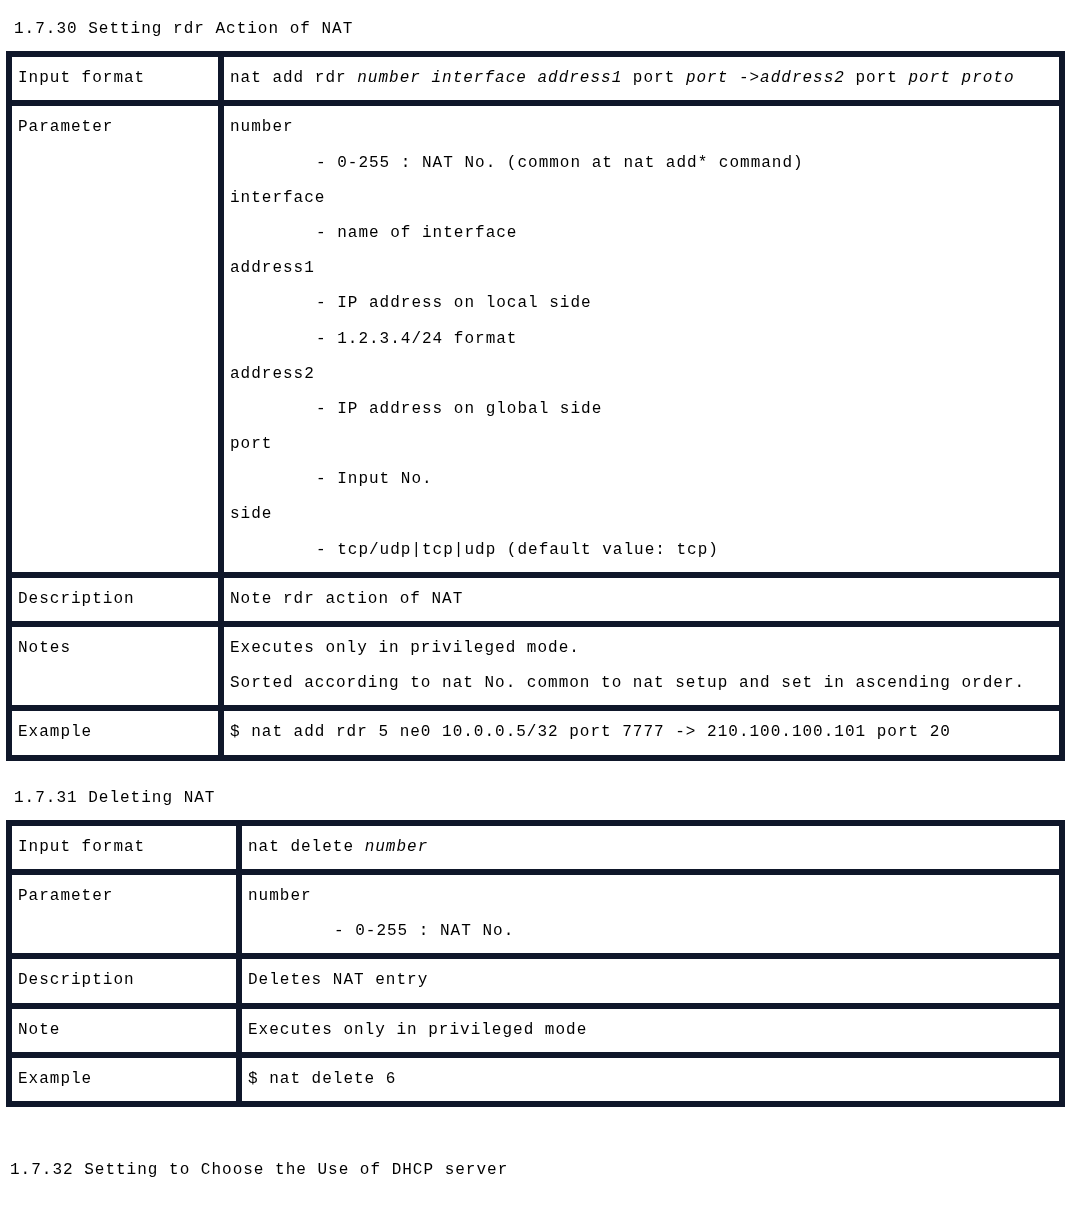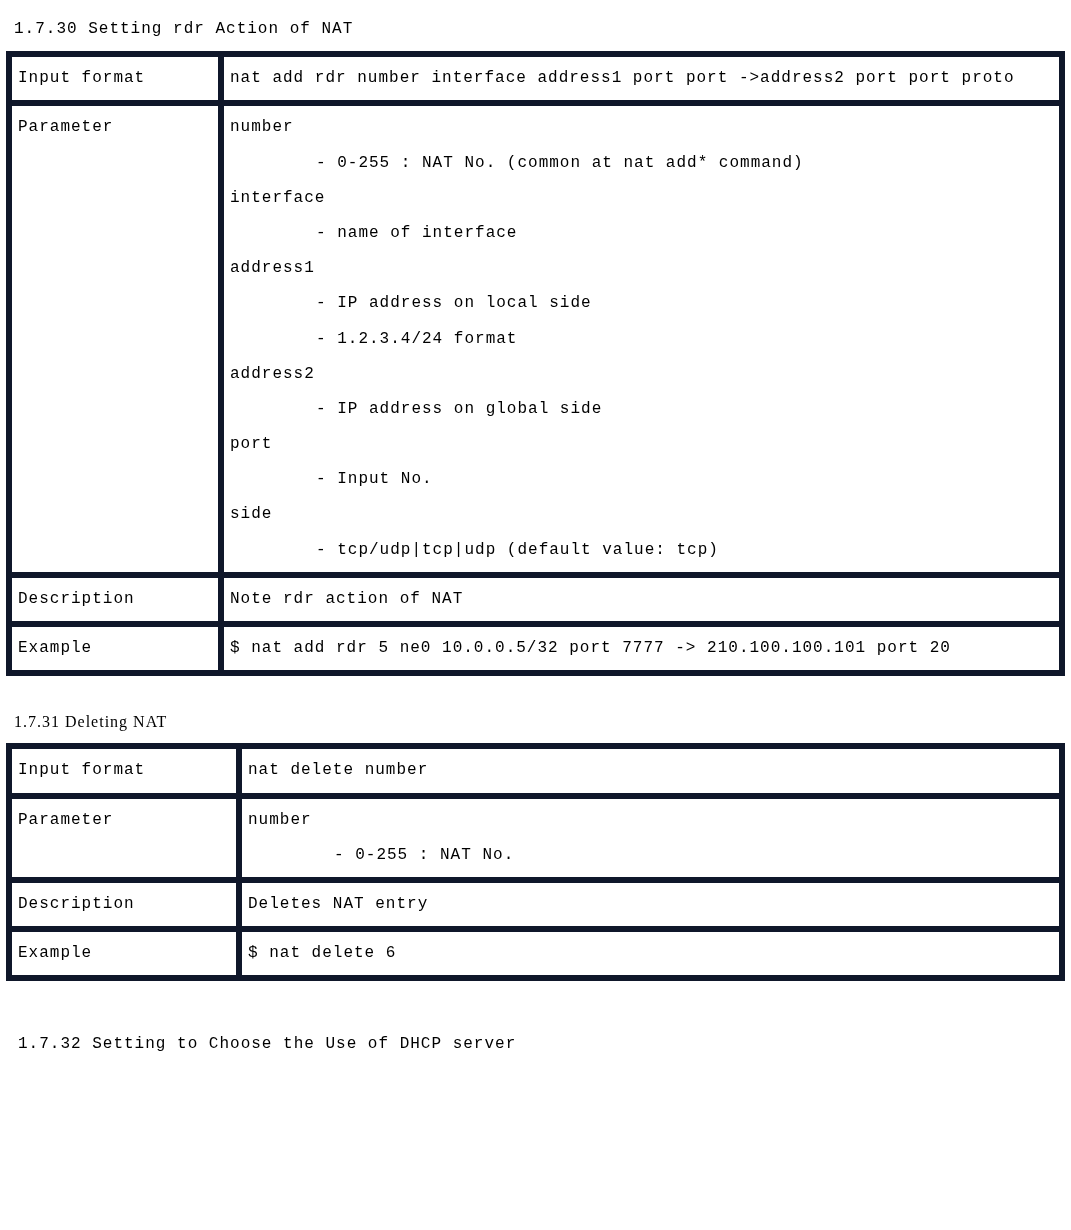--- a/index.html
+++ b/index.html
@@ -10,39 +10,39 @@
     margin: 0;
     padding: 12px 6px 40px 6px;
     line-height: 2.2;
     width: 1071px;
     box-sizing: border-box;
   }
   .section-heading {
     margin: 0 0 4px 8px;
     letter-spacing: 1px;
   }
-  .section-heading.second { margin-top: 28px; font-family: Liberation Serif, serif; }
-  .section-heading.third { margin-top: 46px; margin-left: 12px; }
+  .section-heading.second { margin-top: 20px; }
+  .section-heading.third { margin-top: 46px; margin-left: 4px; }
   table {
     border-collapse: collapse;
     width: 100%;
     table-layout: fixed;
   }
   table.t1 col.left { width: 212px; }
   table.t2 col.left { width: 230px; }
   td {
     border: 6px solid #0f172a;
     vertical-align: top;
     padding: 4px 6px 4px 6px;
     letter-spacing: 1px;
     line-height: 2.2;
     word-wrap: break-word;
   }
   td.label { }
-  .ital { }
+  .ital { font-style: italic; }
   .indent { padding-left: 86px; display: block; }
   .pline { display: block; }
   .justify { text-align: justify; text-justify: inter-word; }
 </style>
 </head>
 <body>
 
 <div class="section-heading">1.7.30 Setting rdr Action of NAT</div>
 
 <table class="t1">
@@ -76,20 +76,27 @@
       <span class="pline">side</span>
       <span class="indent">- tcp/udp|tcp|udp (default value: tcp)</span>
     </td>
   </tr>
 
   <tr>
     <td class="label">Description</td>
     <td>Note rdr action of NAT</td>
   </tr>
 
+  <tr>
+    <td class="label">Notes</td>
+    <td>
+      <span class="pline">Executes only in privileged mode.</span>
+      <span class="pline justify">Sorted according to nat No. common to nat setup and set in ascending order.</span>
+    </td>
+  </tr>
 
   <tr>
     <td class="label">Example</td>
     <td>$ nat add rdr 5 ne0 10.0.0.5/32 port 7777 -&gt; 210.100.100.101 port 20</td>
   </tr>
 </tbody>
   </table>
 
 <div class="section-heading second">1.7.31 Deleting NAT</div>
 
@@ -113,20 +120,24 @@
       <span class="pline">number</span>
       <span class="indent">- 0-255 : NAT No.</span>
     </td>
   </tr>
 
   <tr>
     <td class="label">Description</td>
     <td>Deletes NAT entry</td>
   </tr>
 
+  <tr>
+    <td class="label">Note</td>
+    <td>Executes only in privileged mode</td>
+  </tr>
 
   <tr>
     <td class="label">Example</td>
     <td>$ nat delete 6</td>
   </tr>
 </tbody>
   </table>
 
 <div class="section-heading third">1.7.32 Setting to Choose the Use of DHCP server</div>
 

